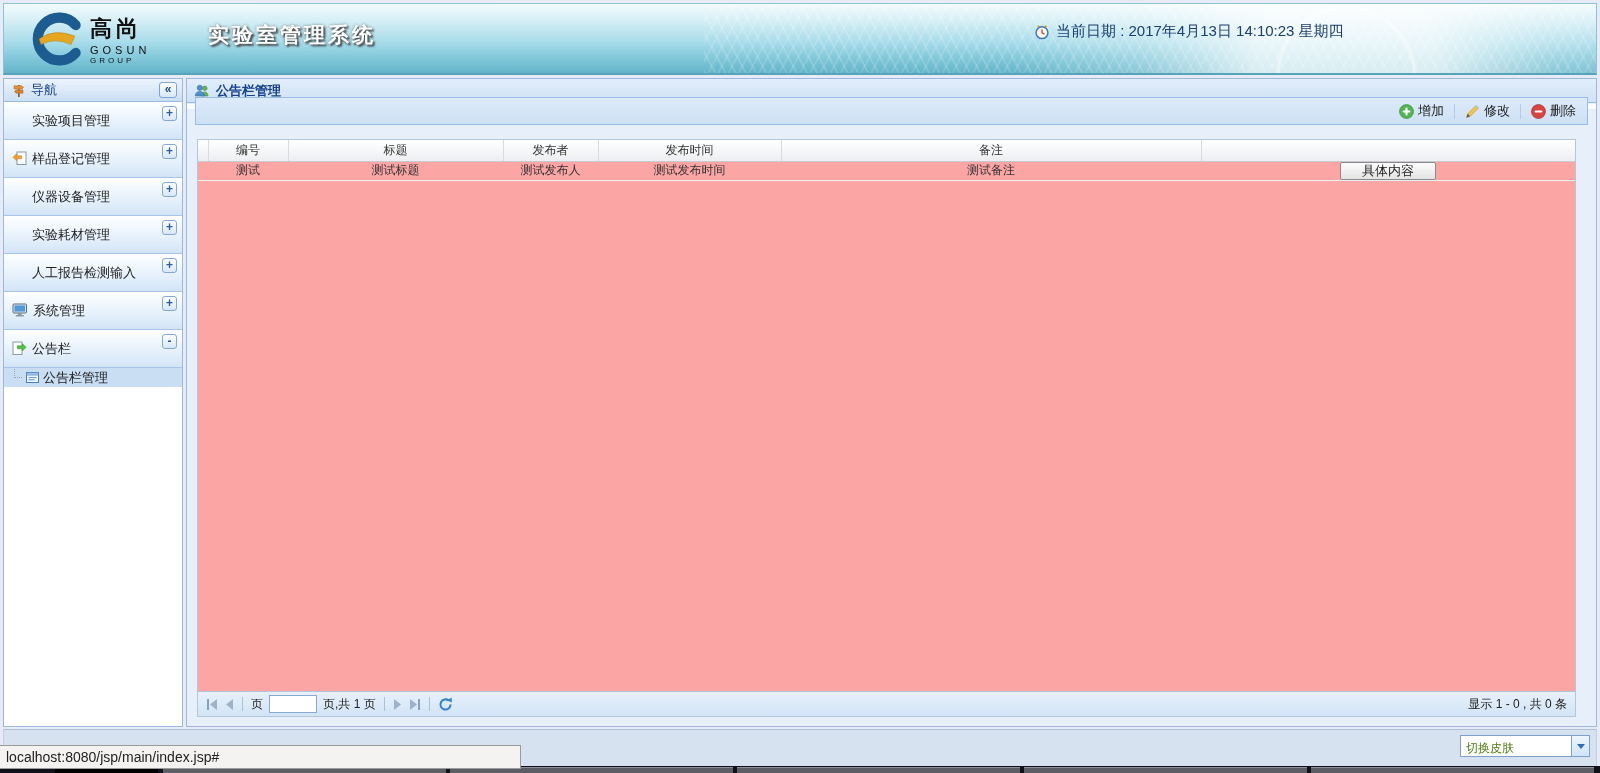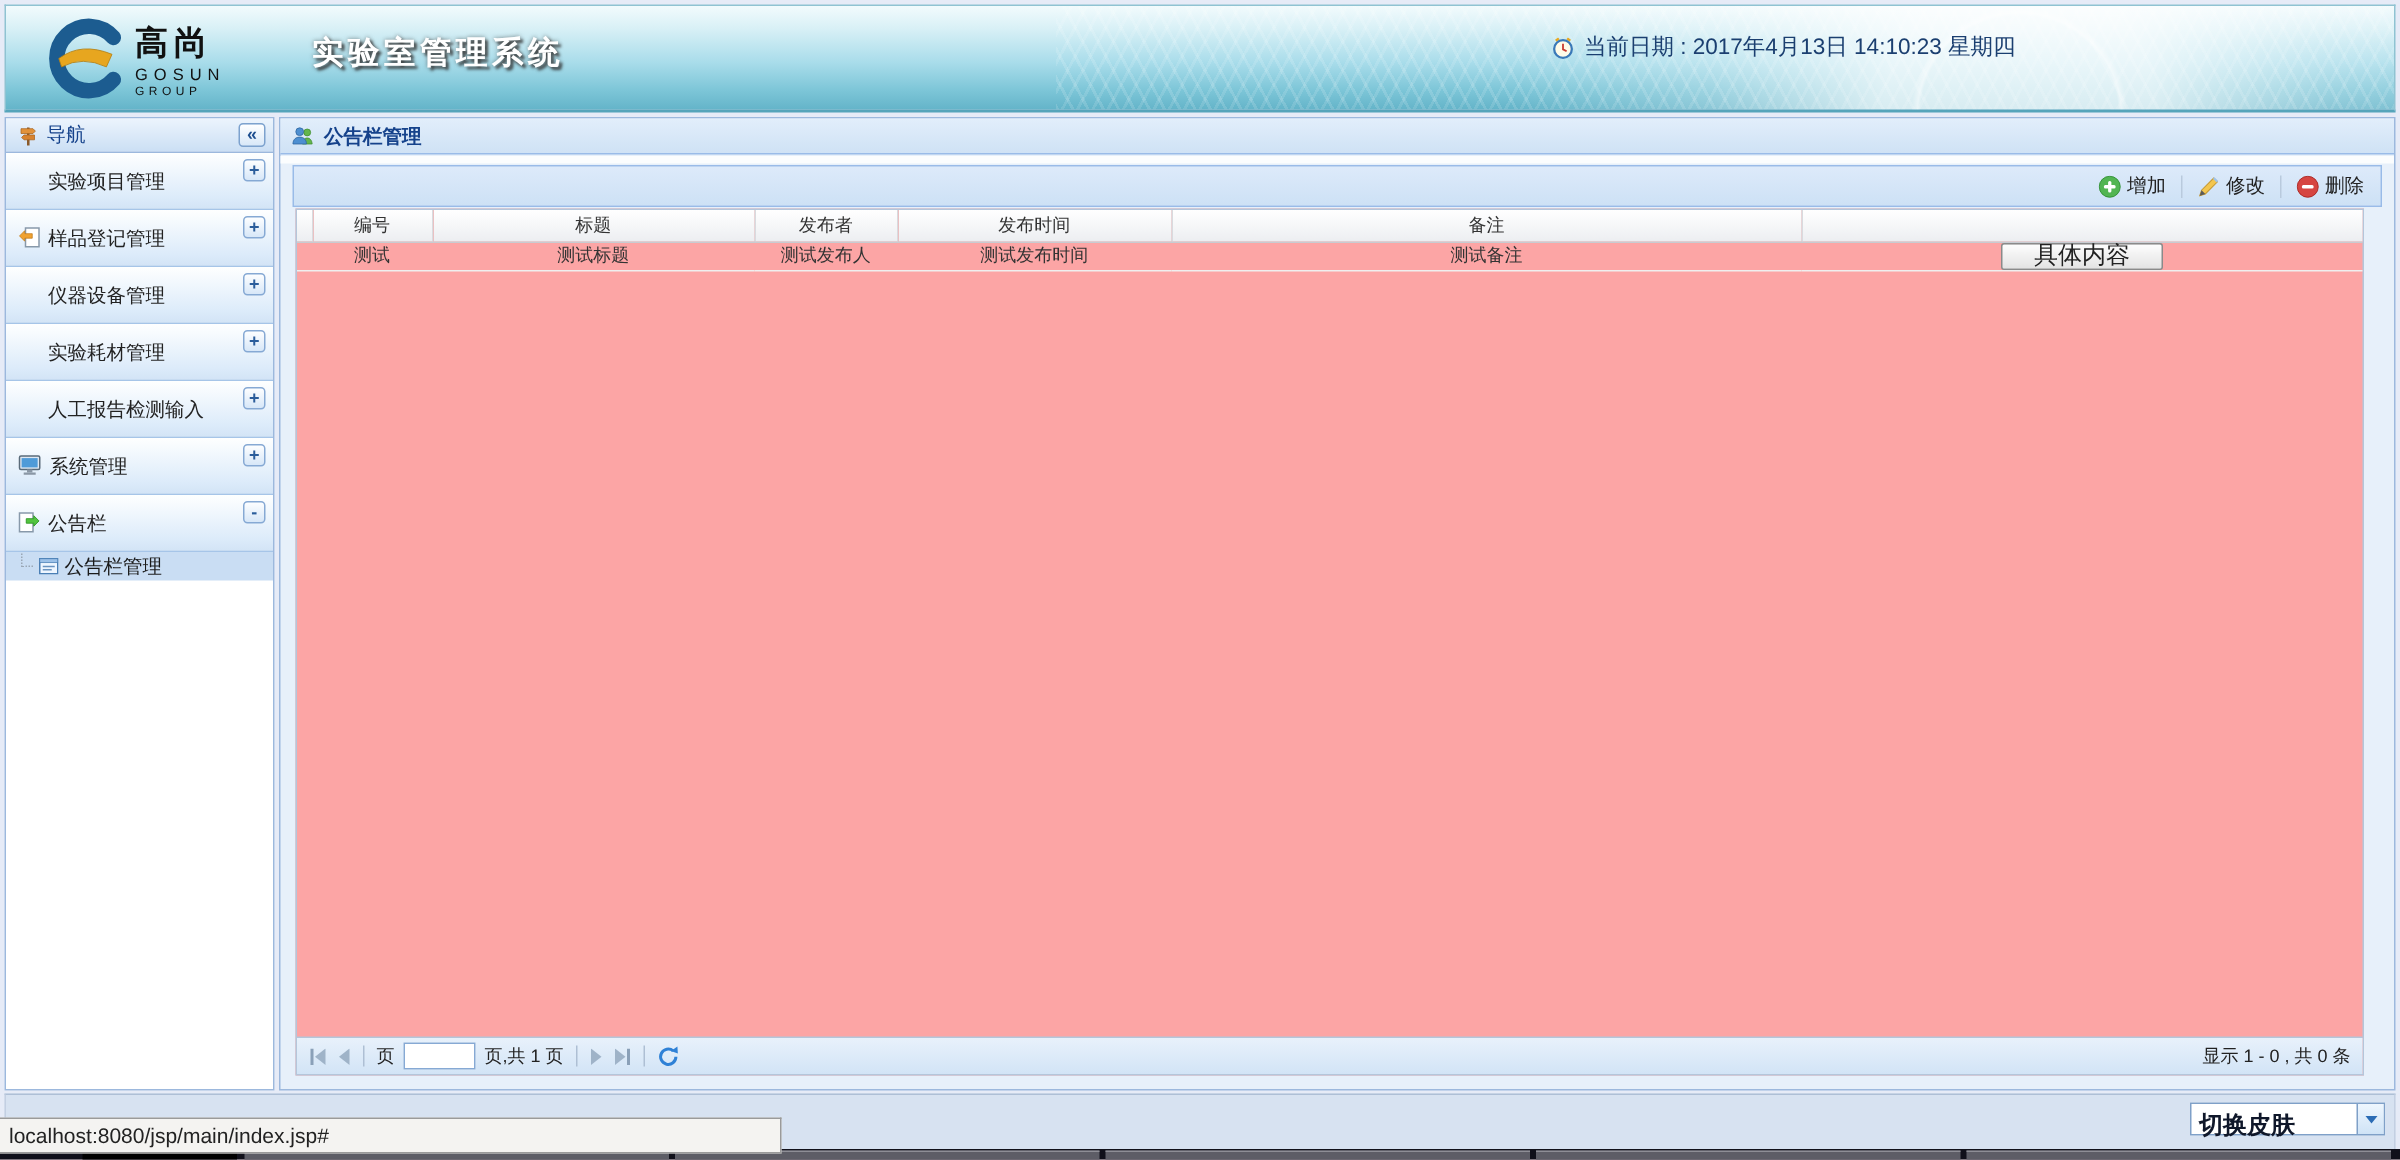--- a/index.html
+++ b/index.html
@@ -89,21 +89,21 @@
     background:#e7f0fa; border:1px solid #9cb8dd;
   }
   .panel-title {
     height:24px; background:linear-gradient(#e2eefb,#cfe2f5);
     border-bottom:1px solid #99bbe8;
     display:flex; align-items:center; gap:6px; padding-left:7px;
   }
   .panel-title-text { font-size:13px; font-weight:bold; color:#15428b; }
   .panel-title-strip { position:absolute; left:0; top:25px; width:100%; height:5px; background:#fbfdfe; }
   .toolbar {
-    position:absolute; left:8px; right:8px; top:31px; height:28px;
+    position:absolute; left:8px; right:8px; top:18px; height:28px;
     border:1px solid #99bbe8;
     background:linear-gradient(#ddeafa,#cde1f5);
   }
   .tb-group { position:absolute; right:8px; top:0; height:26px; display:flex; align-items:center; gap:7px; }
   .tb-btn { display:flex; align-items:center; gap:4px; cursor:pointer; padding:2px 3px; }
   .tb-label { font-size:13px; color:#222; }
   .tdiv { width:1px; height:15px; background:#b9cadd; }
 
   .grid {
     position:absolute; left:10px; top:60px; width:1379px; height:578px;
@@ -115,21 +115,21 @@
     background:linear-gradient(#ffffff,#eceef1);
     border-right:1px solid #d8dbdf; border-bottom:1px solid #c8ccd2;
     overflow:hidden; white-space:nowrap;
   }
   .grid-table th:last-child { border-right:none; }
   .grid-table td {
     height:18px; font-size:12px; color:#333; text-align:center;
     border-bottom:1px solid #efefef; overflow:hidden; white-space:nowrap;
   }
   .detail-btn {
-    display:inline-block; font-size:16px; color:#222;
+    display:inline-block; font-size:13px; color:#222;
     padding:0px 21px; line-height:16px;
     background:linear-gradient(#fdfdfd,#e3e3e3);
     border:1px solid #8a8a8a; border-radius:2px; cursor:pointer;text-align:center;
   }
   .pager {
     position:absolute; left:0; right:0; bottom:0; height:25px;
     background:linear-gradient(#e8f1fb,#d2e4f6);
     border-top:1px solid #b4c6da;
     display:flex; align-items:center; padding:0 8px; gap:6px;
   }
@@ -141,21 +141,21 @@
 
   
   .bottombar {
     position:absolute; left:3px; top:729px; width:1594px; height:37px;
     background:#d7e2f1; border-top:1px solid #aebfd6; border-left:1px solid #c3cfe2; border-right:1px solid #c3cfe2;
   }
   .skin-select {
     position:absolute; right:6px; top:5px; width:130px; height:22px;
     background:#ffffff; border:1px solid #7fa0c8; display:flex; cursor:pointer;
   }
-  .skin-label { flex:1; font-size:16px; color:#0f172a; padding:4px 0 0 5px;font-weight:bold; }
+  .skin-label { flex:1; font-size:12px; color:#4d7c0f; padding:4px 0 0 5px; }
   .skin-arrow {
     width:18px; border-left:1px solid #7fa0c8;
     background:linear-gradient(#eef6fe,#cfe3f6);
     display:flex; align-items:center; justify-content:center;
   }
   .skin-arrow i {
     width:0; height:0; border-left:4px solid transparent; border-right:4px solid transparent;
     border-top:5px solid #2b6cb5;
   }
   .status-tooltip {

